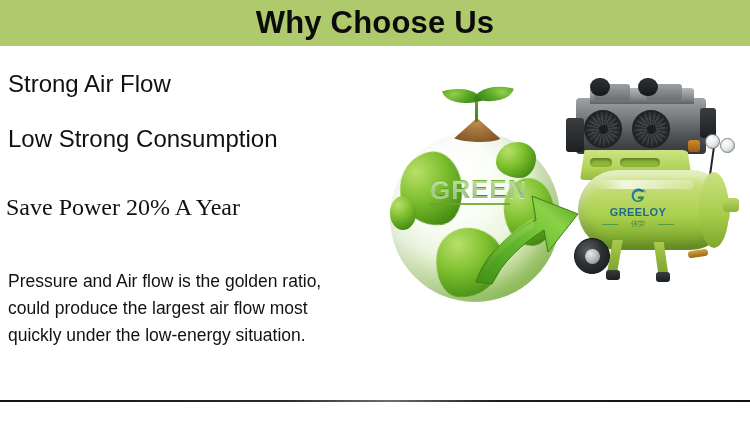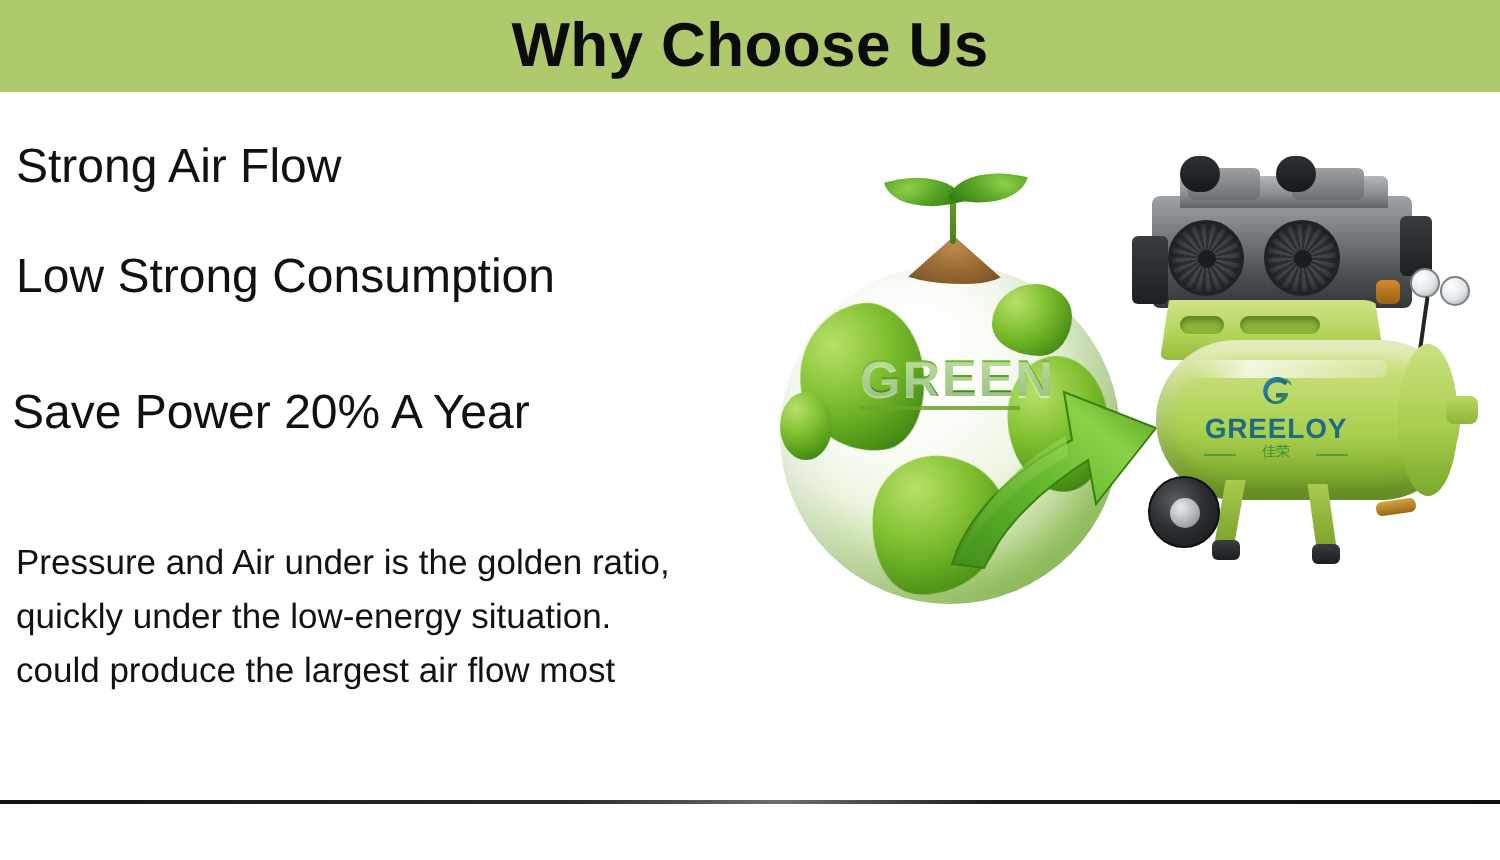--- a/index.html
+++ b/index.html
@@ -49,21 +49,21 @@
   }
   .feature-line {
     font-family: "Liberation Sans", sans-serif;
     font-size: 24px;
     color: #111111;
     line-height: 1;
     white-space: nowrap;
   }
   .feature-line.f1 { position: absolute; left: 8px; top: 20px; }
   .feature-line.f2 { position: absolute; left: 8px; top: 75px; }
-  .feature-line.f3 { position: absolute; left: 6px; top: 143px; }
+  .feature-line.f3 { position: absolute; left: 6px; top: 143px; font-family: Liberation Serif, serif; }
 
   
   .paragraph {
     position: absolute;
     left: 8px;
     top: 268px;
     width: 392px;
     font-family: "Liberation Sans", sans-serif;
     font-size: 17.5px;
     color: #121212;
@@ -265,21 +265,21 @@
     text-align: center;
   }
   .brand-mark {
     width: 20px;
     height: 20px;
     margin: 0 auto 1px auto;
   }
   .brand-name {
     font-family: "Liberation Sans", sans-serif;
     font-weight: bold;
-    font-size: 14px;
+    font-size: 11px;
     letter-spacing: 0.4px;
     color: #1e6b86;
     line-height: 1;
   }
   .brand-sub {
     font-family: "Liberation Sans", sans-serif;
     font-size: 7px;
     color: #3f8c3a;
     line-height: 1;
     margin-top: 2px;
@@ -480,23 +480,23 @@
     <div class="header-title">Why Choose Us</div>
   </div>
 
   <div class="features">
     <div class="feature-line f1">Strong Air Flow</div>
     <div class="feature-line f2">Low Strong Consumption</div>
     <div class="feature-line f3">Save Power 20% A Year</div>
   </div>
 
   <div class="paragraph">
-    <div class="pline">Pressure and Air under is the golden ratio,</div>
+    <div class="pline">Pressure and Air flow is the golden ratio,</div>
+    <div class="pline">could produce the largest air flow most</div>
     <div class="pline">quickly under the low-energy situation.</div>
-    <div class="pline">could produce the largest air flow most</div>
   </div>
 
   <div class="globe-art">
 
     <div class="globe-sphere"></div>
 
     <div class="cont c-na"></div>
     <div class="cont c-sa"></div>
     <div class="cont c-eu"></div>
     <div class="cont c-af"></div>

